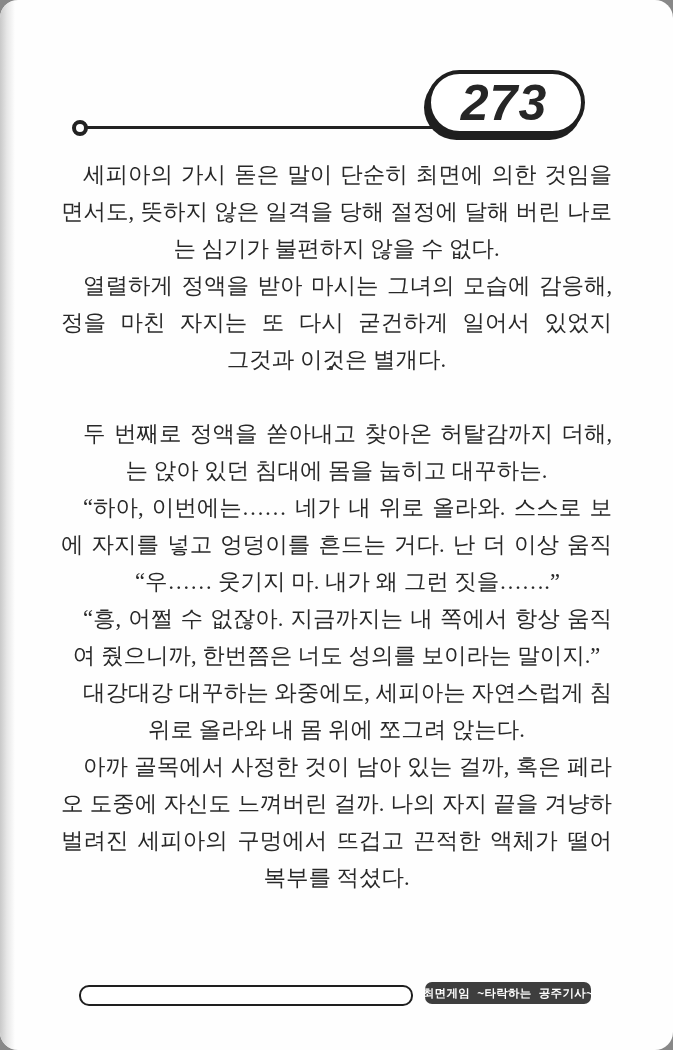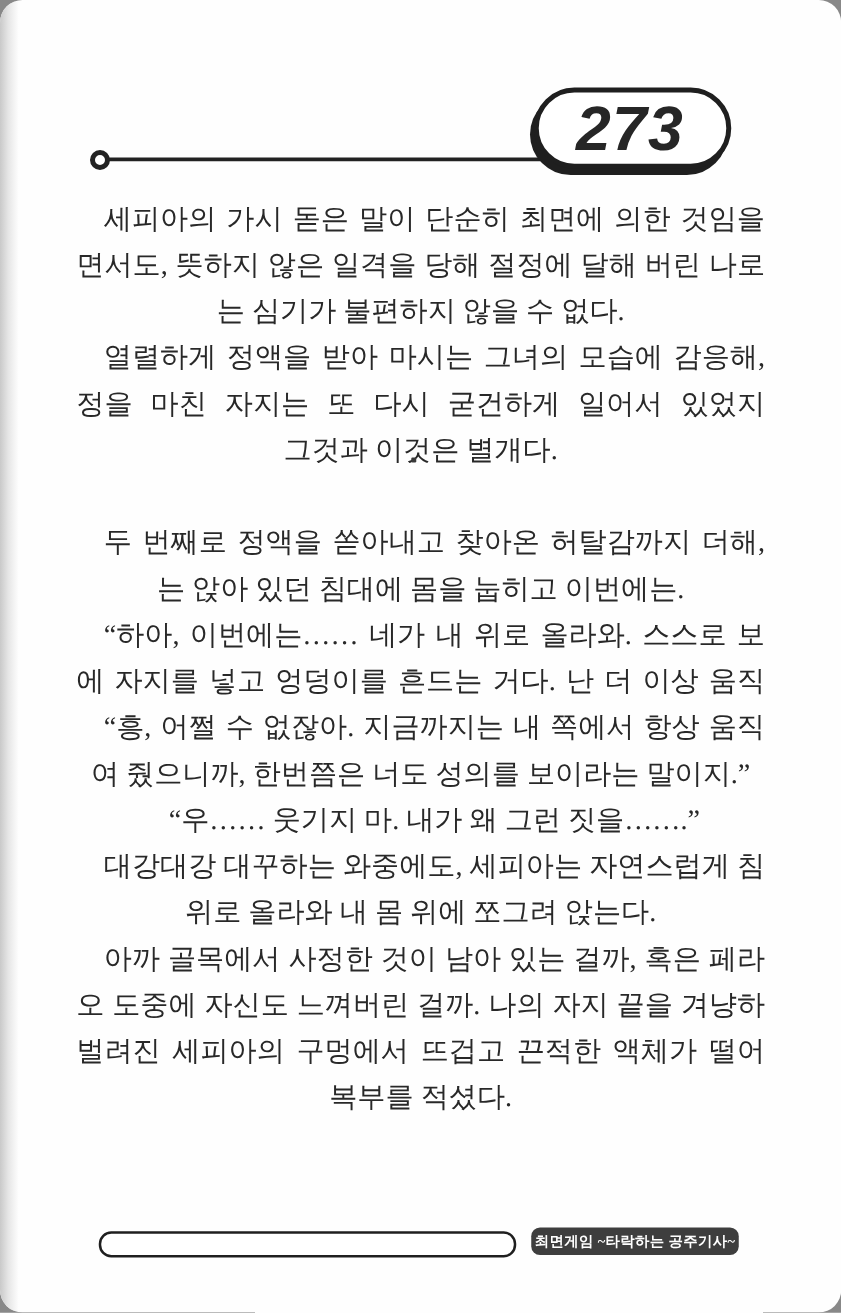--- a/index.html
+++ b/index.html
@@ -57,21 +57,21 @@
   .footer-bar{
     position:absolute;left:79px;top:985px;width:330px;height:17px;
     background:#fff;border:2px solid #1f1f1f;border-radius:10px;
   }
   .footer-badge{
     position:absolute;left:425px;top:982px;width:166px;height:22px;
     background:#3e3e3e;border-radius:7px;
     display:flex;align-items:center;justify-content:center;
   }
   .footer-badge .label{
-    font-family:Liberation Serif, serif;
+    font-family:Liberation Mono, monospace;
     color:#ffffff;font-size:11.5px;font-weight:700;
     letter-spacing:0.3px;white-space:nowrap;
   }
 </style>
 </head>
 <body>
 
 <div class="page">
 
   <div class="edge-shade"></div>
@@ -90,32 +90,32 @@
         <div class="line">는 심기가 불편하지 않을 수 없다.</div>
       </div>
       <div class="para">
         <div class="line first fill">열렬하게 정액을 받아 마시는 그녀의 모습에 감응해, 사</div>
         <div class="line fill">정을 마친 자지는 또 다시 굳건하게 일어서 있었지만……</div>
         <div class="line">그것과 이것은 별개다.</div>
         <div class="line gap"></div>
       </div>
       <div class="para">
         <div class="line first fill">두 번째로 정액을 쏟아내고 찾아온 허탈감까지 더해, 나</div>
-        <div class="line">는 앉아 있던 침대에 몸을 눕히고 이번에는.</div>
+        <div class="line">는 앉아 있던 침대에 몸을 눕히고 대꾸하는.</div>
       </div>
       <div class="para">
         <div class="line first fill">“하아, 이번에는…… 네가 내 위로 올라와. 스스로 보지</div>
         <div class="line fill">에 자지를 넣고 엉덩이를 흔드는 거다. 난 더 이상 움직이지</div>
       </div>
       <div class="para">
+        <div class="line first">“우…… 웃기지 마. 내가 왜 그런 짓을…….”</div>
+      </div>
+      <div class="para">
         <div class="line first fill">“흥, 어쩔 수 없잖아. 지금까지는 내 쪽에서 항상 움직</div>
         <div class="line">여 줬으니까, 한번쯤은 너도 성의를 보이라는 말이지.”</div>
-      </div>
-      <div class="para">
-        <div class="line first">“우…… 웃기지 마. 내가 왜 그런 짓을…….”</div>
       </div>
       <div class="para">
         <div class="line first fill">대강대강 대꾸하는 와중에도, 세피아는 자연스럽게 침대</div>
         <div class="line">위로 올라와 내 몸 위에 쪼그려 앉는다.</div>
       </div>
       <div class="para">
         <div class="line first fill">아까 골목에서 사정한 것이 남아 있는 걸까, 혹은 페라치</div>
         <div class="line fill">오 도중에 자신도 느껴버린 걸까. 나의 자지 끝을 겨냥하고</div>
         <div class="line fill">벌려진 세피아의 구멍에서 뜨겁고 끈적한 액체가 떨어져 하</div>
         <div class="line">복부를 적셨다.</div>

